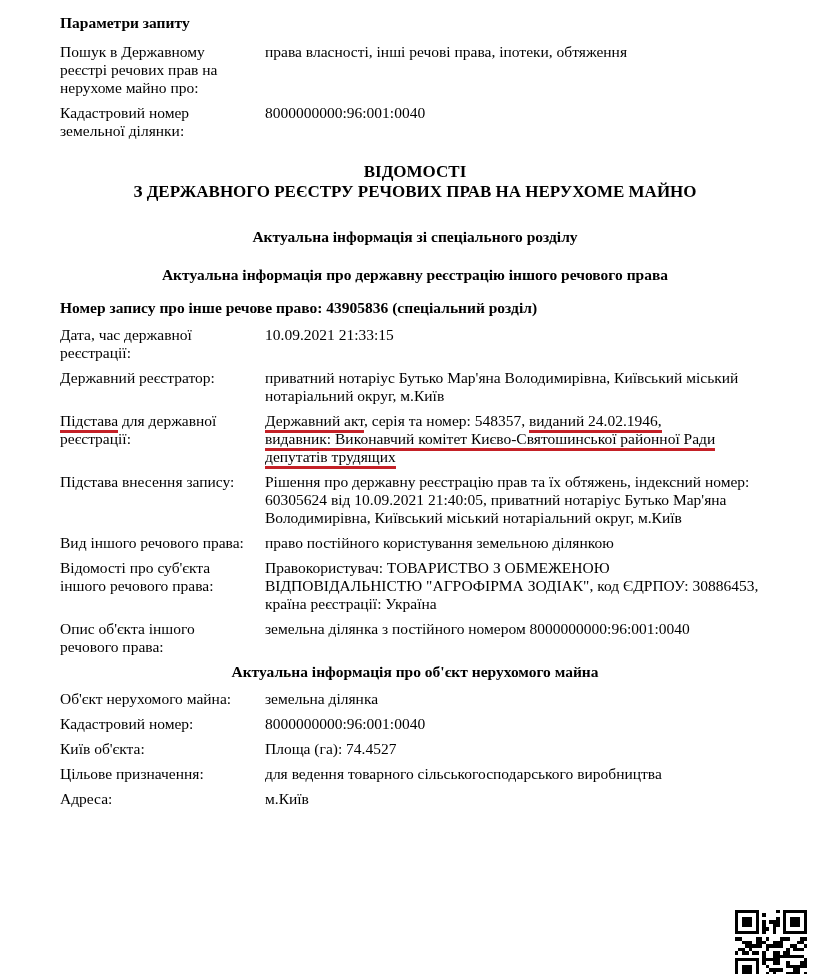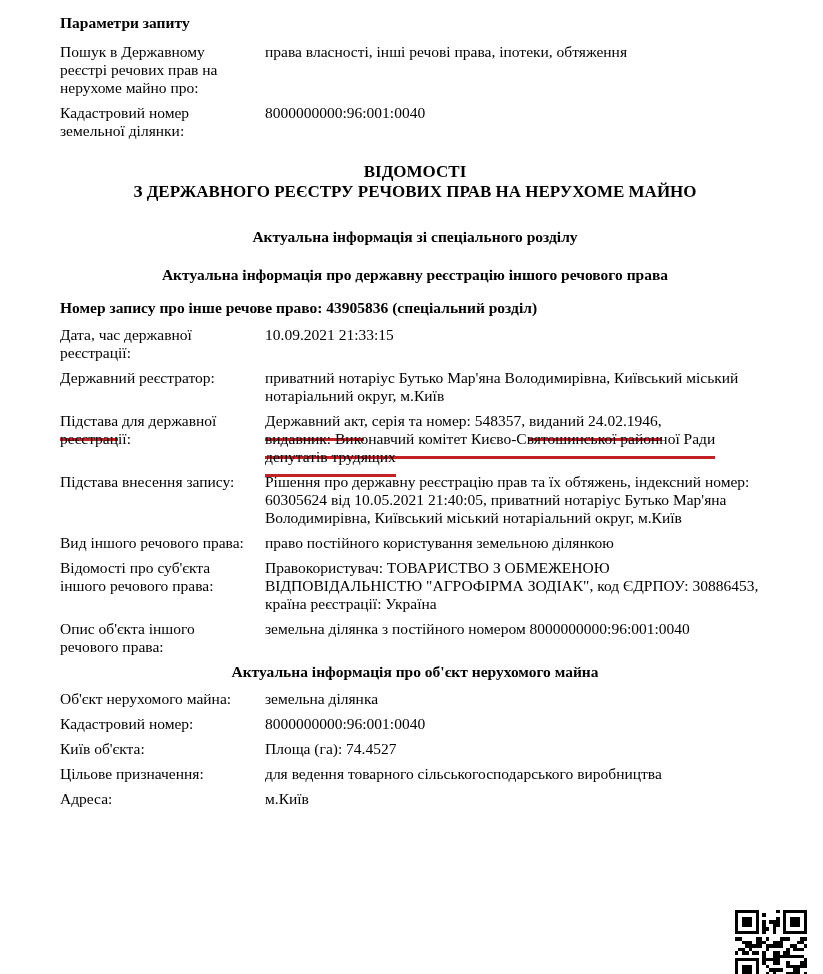--- a/index.html
+++ b/index.html
@@ -47,21 +47,21 @@
   }
   .rows-block { margin-top: 9px; }
 
   .prop-heading {
     text-align: center; font-weight: bold;
     margin: 4px 0 8px 0;
   }
 
   .red-u {
     border-bottom: 3px solid var(--red);
-    padding-bottom: 9px;
+    padding-bottom: 1px;
   }
 
   .qr-block {
     position: absolute;
     left: 721px; top: 896px;
     width: 100px;
     text-align: left;
   }
   .qr-block svg { display: block; margin: 0 auto; }
   .qr-label {
@@ -111,21 +111,21 @@
         <div class="value">приватний нотаріус Бутько Мар'яна Володимирівна, Київський міський нотаріальний округ, м.Київ</div>
       </div>
 
       <div class="row">
         <div class="label"><span class="red-u">Підстава</span><span> для державної реєстрації:</span></div>
         <div class="value"><span class="red-u">Державний акт</span><span>, серія та номер: 548357, </span><span class="red-u">виданий 24.02.1946,</span><br><span class="red-u">видавник: Виконавчий комітет Києво-Святошинської районної Ради</span><br><span class="red-u">депутатів трудящих</span></div>
       </div>
 
       <div class="row">
         <div class="label">Підстава внесення запису:</div>
-        <div class="value">Рішення про державну реєстрацію прав та їх обтяжень, індексний номер: 60305624 від 10.05.2021 21:40:05, приватний нотаріус Бутько Мар'яна Володимирівна, Київський міський нотаріальний округ, м.Київ</div>
+        <div class="value">Рішення про державну реєстрацію прав та їх обтяжень, індексний номер: 60305624 від 10.09.2021 21:40:05, приватний нотаріус Бутько Мар'яна Володимирівна, Київський міський нотаріальний округ, м.Київ</div>
       </div>
 
       <div class="row">
         <div class="label">Вид іншого речового права:</div>
         <div class="value">право постійного користування земельною ділянкою</div>
       </div>
 
       <div class="row">
         <div class="label">Відомості про суб'єкта іншого речового права:</div>
         <div class="value">Правокористувач: ТОВАРИСТВО З ОБМЕЖЕНОЮ ВІДПОВІДАЛЬНІСТЮ "АГРОФІРМА ЗОДІАК", код ЄДРПОУ: 30886453, країна реєстрації: Україна</div>

